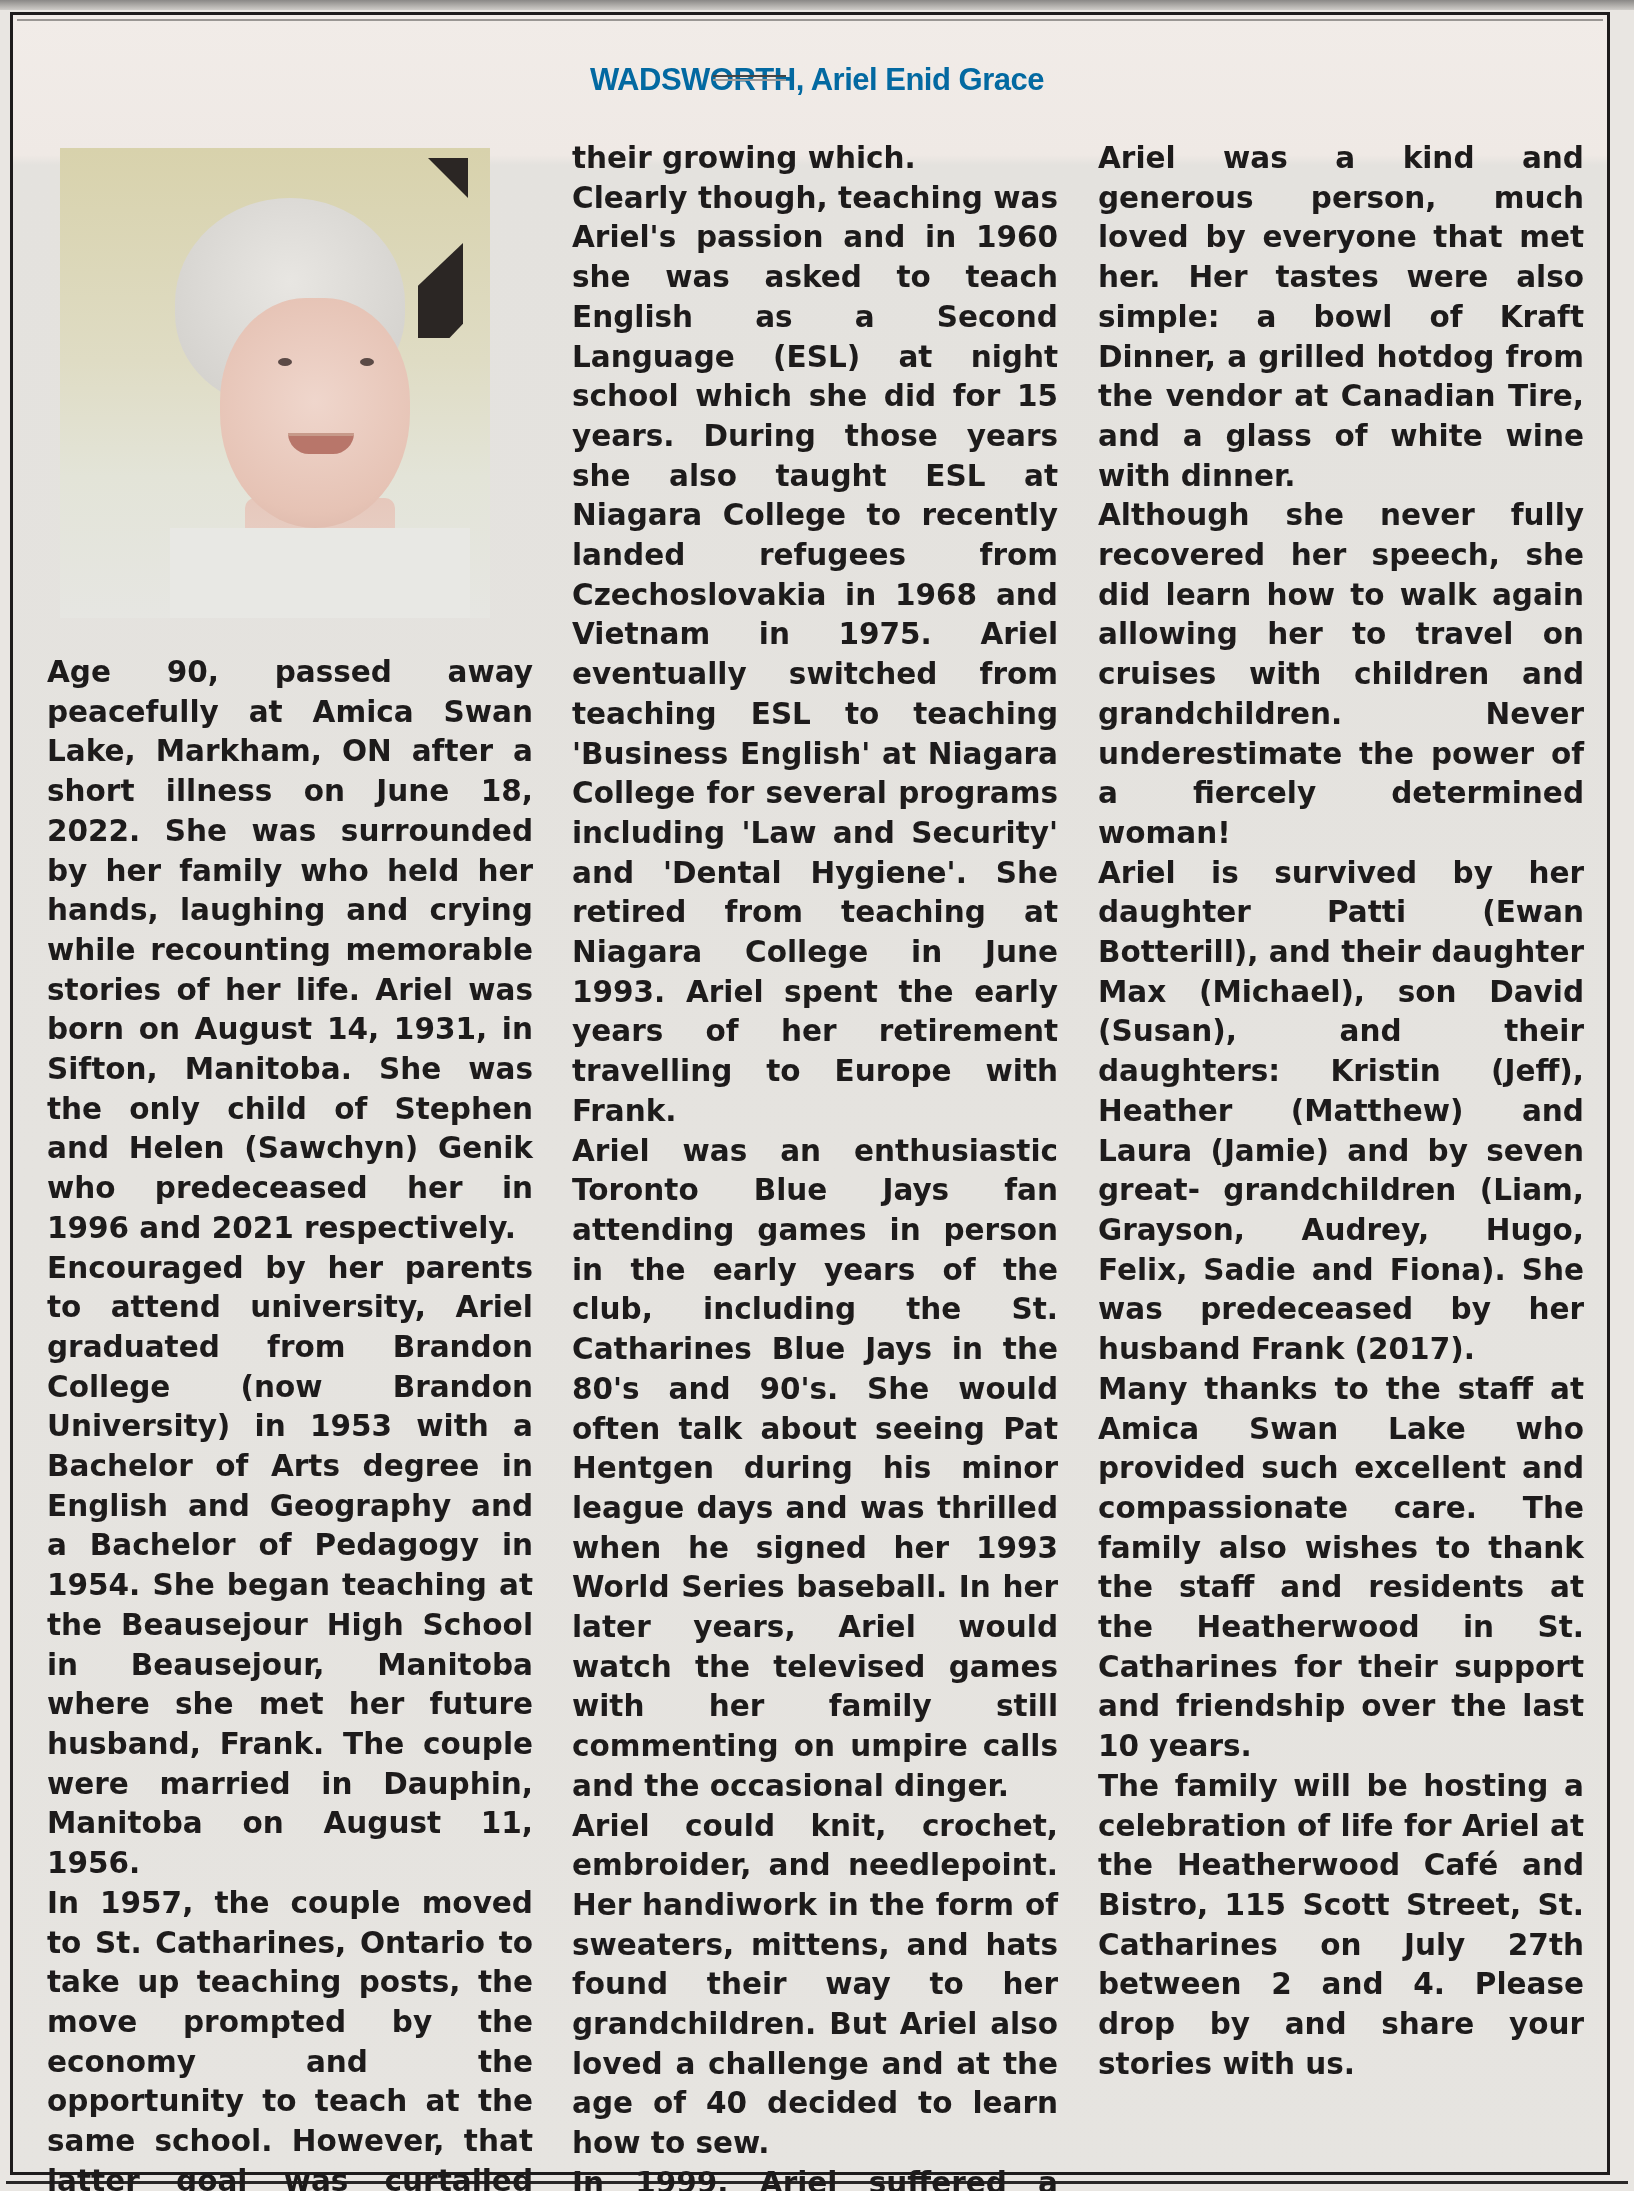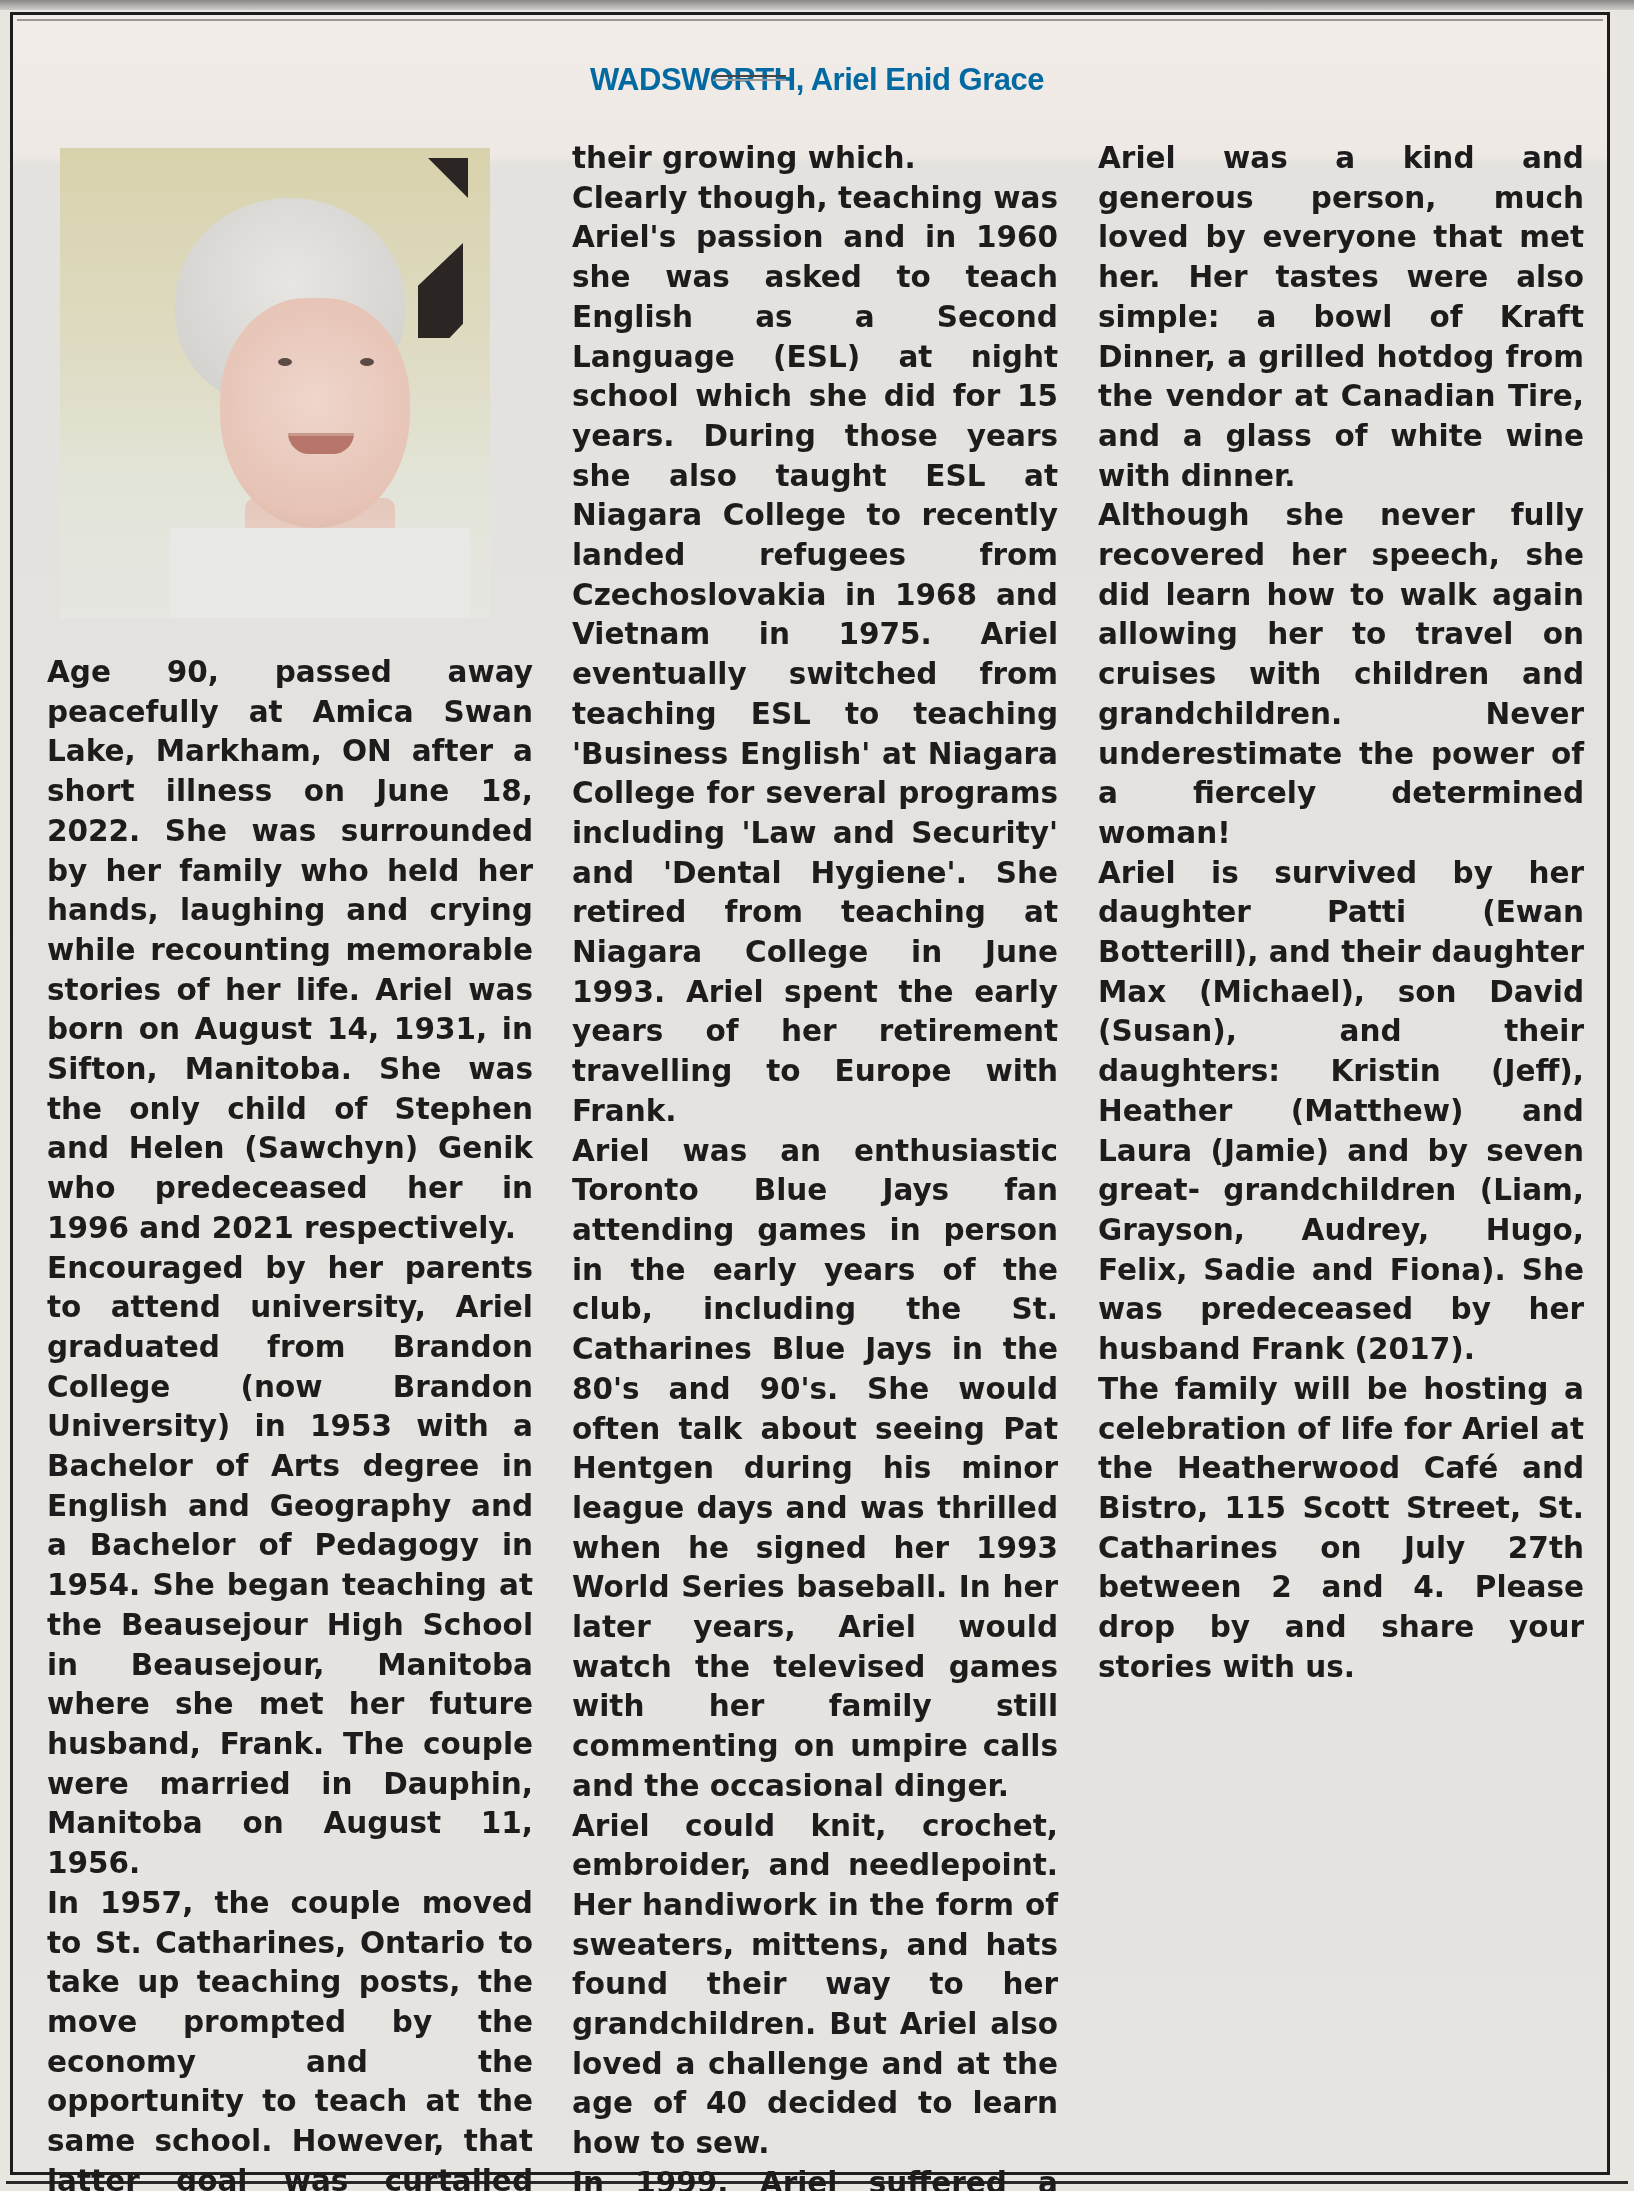--- a/index.html
+++ b/index.html
@@ -133,14 +133,15 @@
   <p>Clearly though, teaching was Ariel's passion and in 1960 she was asked to teach English as a Second Language (ESL) at night school which she did for 15 years. During those years she also taught ESL at Niagara College to recently landed refugees from Czechoslovakia in 1968 and Vietnam in 1975. Ariel eventually switched from teaching ESL to teaching 'Business English' at Niagara College for several programs including 'Law and Security' and 'Dental Hygiene'. She retired from teaching at Niagara College in June 1993. Ariel spent the early years of her retirement travelling to Europe with Frank.</p>
   <p>Ariel was an enthusiastic Toronto Blue Jays fan attending games in person in the early years of the club, including the St. Catharines Blue Jays in the 80's and 90's. She would often talk about seeing Pat Hentgen during his minor league days and was thrilled when he signed her 1993 World Series baseball. In her later years, Ariel would watch the televised games with her family still commenting on umpire calls and the occasional dinger.</p>
   <p>Ariel could knit, crochet, embroider, and needlepoint. Her handiwork in the form of sweaters, mittens, and hats found their way to her grandchildren. But Ariel also loved a challenge and at the age of 40 decided to learn how to sew.</p>
   <p>In 1999, Ariel suffered a major stroke. Her family were told that she would never be able to 'walk and talk' again.</p>
 </div>
 
 <div class="col col-3">
   <p>Ariel was a kind and generous person, much loved by everyone that met her. Her tastes were also simple: a bowl of Kraft Dinner, a grilled hotdog from the vendor at Canadian Tire, and a glass of white wine with dinner.</p>
   <p>Although she never fully recovered her speech, she did learn how to walk again allowing her to travel on cruises with children and grandchildren. Never underestimate the power of a fiercely determined woman!</p>
   <p>Ariel is survived by her daughter Patti (Ewan Botterill), and their daughter Max (Michael), son David (Susan), and their daughters: Kristin (Jeff), Heather (Matthew) and Laura (Jamie) and by seven great- grandchildren (Liam, Grayson, Audrey, Hugo, Felix, Sadie and Fiona). She was predeceased by her husband Frank (2017).</p>
+  <p>Many thanks to the staff at Amica Swan Lake who provided such excellent and compassionate care. The family also wishes to thank the staff and residents at the Heatherwood in St. Catharines for their support and friendship over the last 10 years.</p>
   <p>The family will be hosting a celebration of life for Ariel at the Heatherwood Café and Bistro, 115 Scott Street, St. Catharines on July 27th between 2 and 4. Please drop by and share your stories with us.</p>
 </div>
 
 </body></html>

